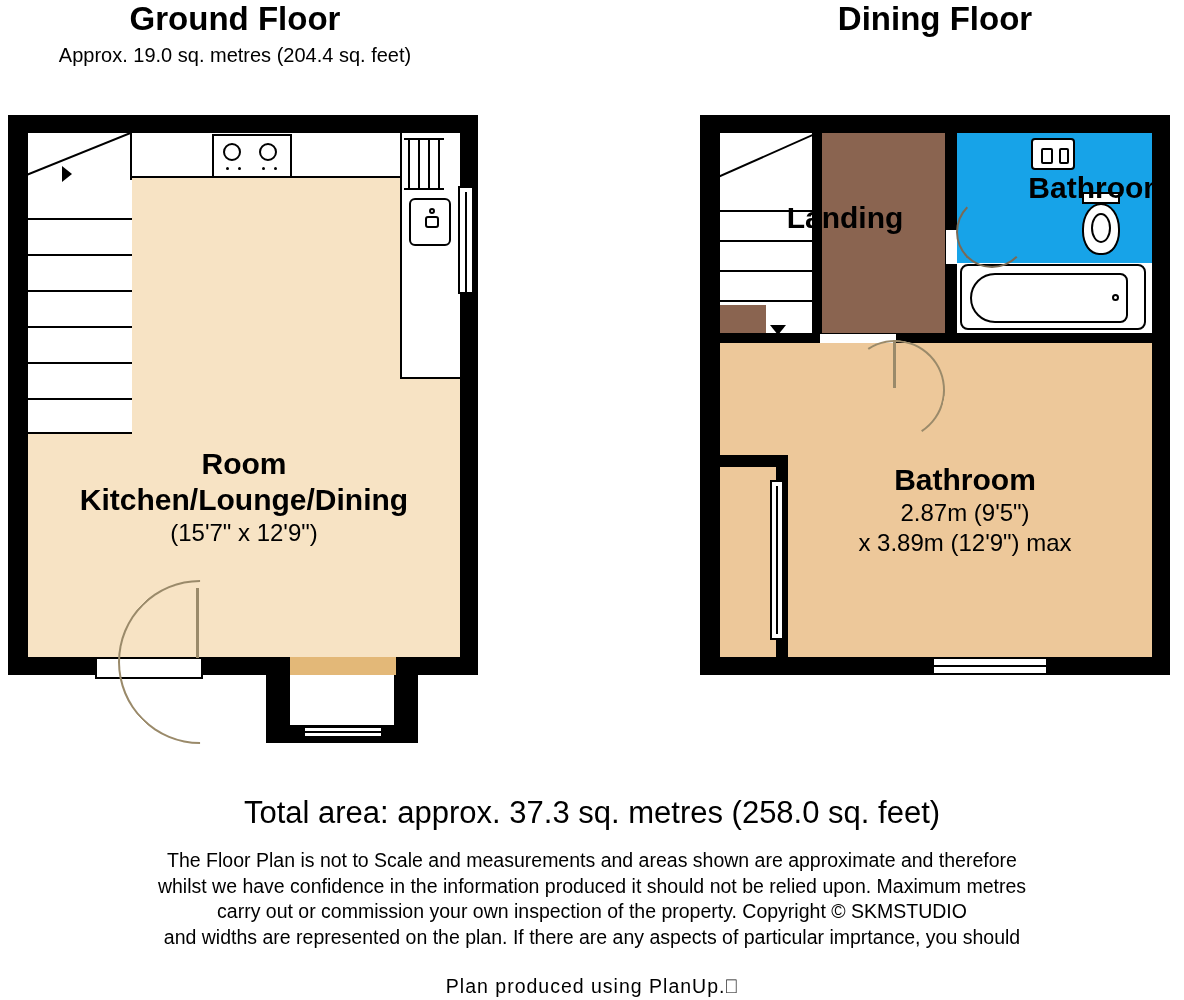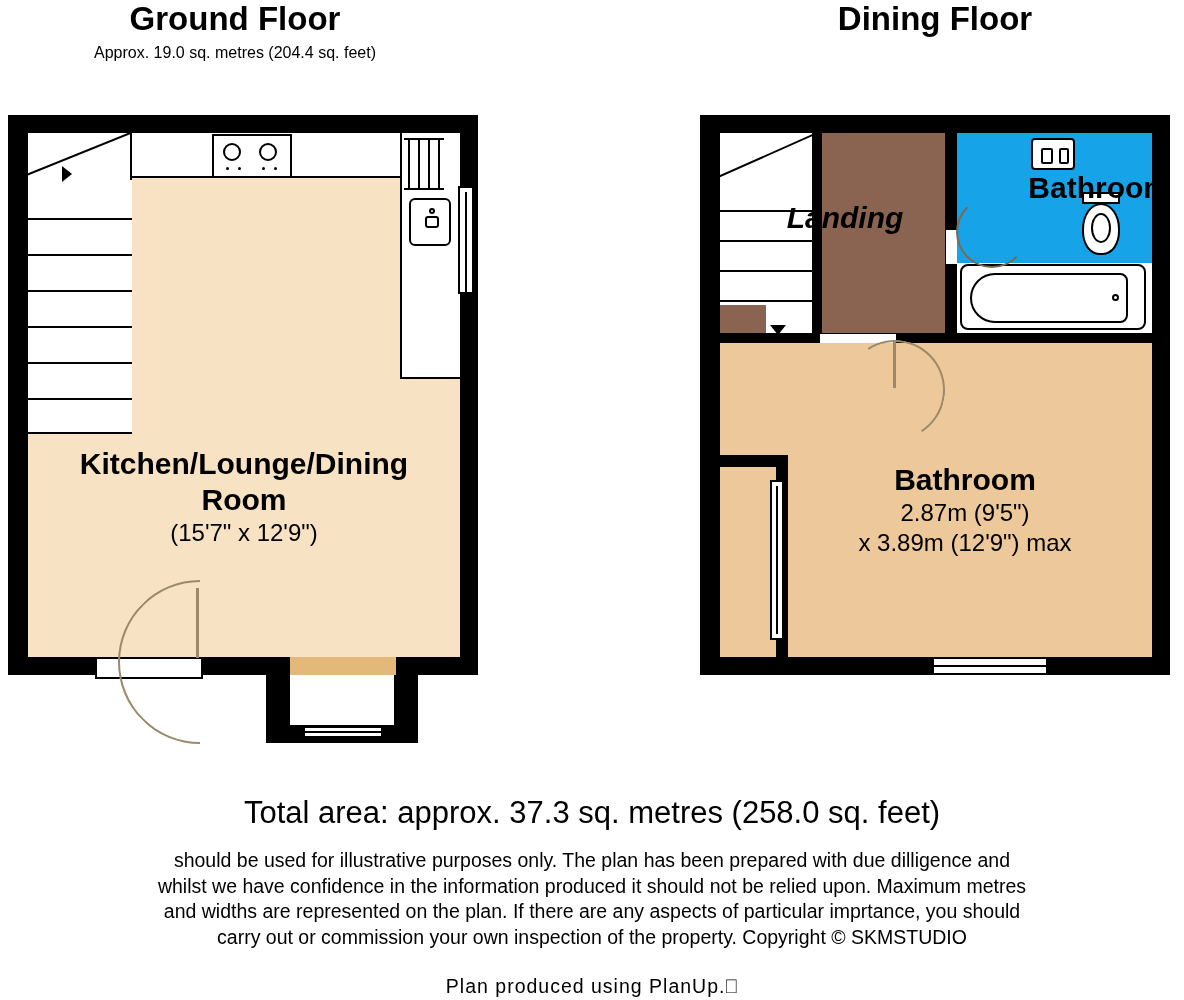--- a/index.html
+++ b/index.html
@@ -25,21 +25,21 @@
   .floor-title {
     position: absolute;
     text-align: center;
     font-size: 33px;
     font-weight: bold;
     letter-spacing: 0px;
   }
   .floor-sub {
     position: absolute;
     text-align: center;
-    font-size: 16px;
+    font-size: 20px;
   }
 
   #gf-title { left: 0px;   top: 0px;  width: 470px; }
   #gf-sub   { left: 0px;   top: 44px; width: 470px; }
   #ff-title { left: 700px; top: 0px;  width: 470px; }
   #ff-sub   { left: 700px; top: 44px; width: 470px; }
 
   
   .wall {
     position: absolute;
@@ -185,22 +185,22 @@
     <div class="white-box" style="left:95px; top:657px; width:108px; height:22px; border:2px solid #000; box-sizing:border-box;"></div>
     <div class="thin-line" style="left:196px; top:588px; width:3px; height:70px; background:#9a8a6a;"></div>
     <div class="door-arc" style="left:118px; top:580px; width:160px; height:160px; border-color:#9a8a6a; border-right-color:transparent; border-bottom-color:transparent; transform:rotate(-45deg);"></div>
 
     <div class="floorfill" style="left:290px; top:657px; width:106px; height:18px; background:#e3b878;"></div>
     <div class="wall" style="left:266px; top:675px; width:152px; height:68px;"></div>
     <div class="white-box" style="left:290px; top:675px; width:104px; height:50px;"></div>
     <div class="window" style="left:303px; top:726px; width:80px; height:12px;"></div>
 
     <div class="room-label" style="left:38px; top:446px; width:412px;">
+      <div>Room</div>
       <div>Kitchen/Lounge/Dining</div>
-      <div>Room</div>
     </div>
     <div class="room-dims" style="left:38px; top:518px; width:412px;">
       <div>(15'7" x 12'9")</div>
     </div>
   </div>
 
   <div class="floor-title" id="ff-title">Dining Floor</div>
 
   <div>
 
@@ -255,34 +255,34 @@
     <div class="white-box" style="left:820px; top:334px; width:76px; height:9px;"></div>
     <div class="thin-line" style="left:893px; top:340px; width:3px; height:48px; background:#9a8a6a;"></div>
     <div class="door-arc" style="left:845px; top:340px; width:96px; height:96px; border-color:#9a8a6a; border-left-color:transparent; border-bottom-color:transparent; transform:rotate(12deg);"></div>
 
     <div class="white-box" style="left:770px; top:480px; width:14px; height:160px; border:2px solid #000; box-sizing:border-box;">
       <div style="position:absolute; left:4px; top:4px; width:2px; height:148px; background:#000;"></div>
     </div>
 
     <div class="window" style="left:932px; top:657px; width:116px; height:18px;"></div>
 
-    <div class="room-label" style="left:710px; top:200px; width:270px;font-style:italic;">Landing</div>
+    <div class="room-label" style="left:710px; top:200px; width:270px;">Landing</div>
     <div class="room-label" style="left:940px; top:170px; width:230px;text-align:right;">Bathroom</div>
 
     <div class="room-label" style="left:800px; top:462px; width:330px;">Bathroom</div>
     <div class="room-dims" style="left:790px; top:498px; width:350px;">
       <div>2.87m (9'5")</div>
       <div>x 3.89m (12'9") max</div>
     </div>
   </div>
 
   <div id="total-area">Total area: approx. 37.3 sq. metres (258.0 sq. feet)</div>
 
   <div id="disclaimer">
-    <div>should be used for illustrative purposes only. The plan has been prepared with due dilligence and</div>
+    <div>The Floor Plan is not to Scale and measurements and areas shown are approximate and therefore</div>
     <div>whilst we have confidence in the information produced it should not be relied upon. Maximum metres</div>
+    <div>carry out or commission your own inspection of the property. Copyright © SKMSTUDIO</div>
     <div>and widths are represented on the plan. If there are any aspects of particular imprtance, you should</div>
-    <div>carry out or commission your own inspection of the property. Copyright © SKMSTUDIO</div>
   </div>
 
   <div id="planup-line">Plan  produced  using  PlanUp.⎕</div>
 
 </div>
 
 </body></html>

